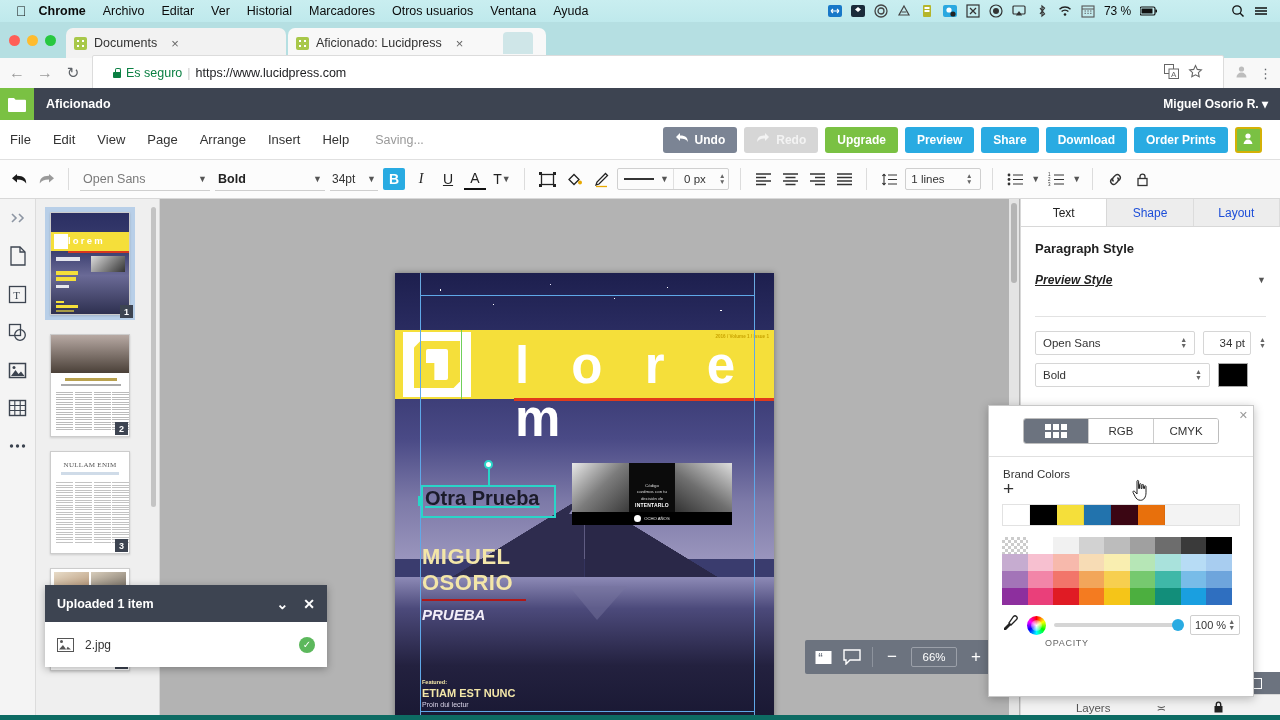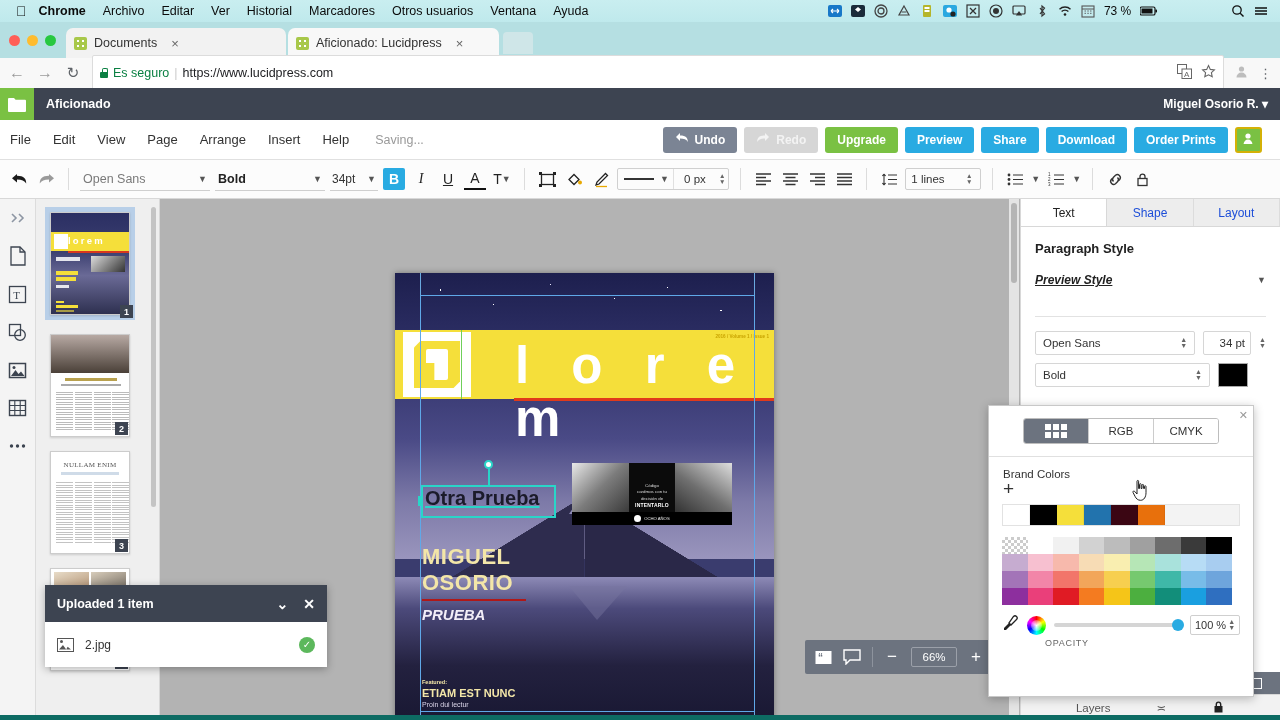--- a/index.html
+++ b/index.html
@@ -57,21 +57,21 @@
     background:#cfe6e8; border-radius:4px 4px 0 0; }
 
   .chrome-omnibox-row {
     position:absolute; top:58px; left:0; width:1280px; height:30px;
     background:#f8f8f8; display:flex; align-items:center; padding:0 8px; gap:10px;
   }
   .navbtn { color:#9a9a9a; font-size:16px; width:18px; text-align:center; }
   .navbtn.reload { color:#5f6368; font-size:15px; }
   .omnibox {
     flex:1; height:36px; background:#fff; border:1px solid #dcdcdc; border-radius:2px;
-    display:flex; align-items:center; padding:0 7px; font-size:12.5px; color:#222; gap:5px;
+    display:flex; align-items:center; padding:0 20px; font-size:12.5px; color:#222; gap:5px;
   }
   .lock { width:8px; height:10px; position:relative; flex:none; }
   .lock::before{content:"";position:absolute;bottom:0;left:0;width:8px;height:6px;background:#0b8043;border-radius:1px;}
   .lock::after{content:"";position:absolute;top:0;left:2px;width:4px;height:5px;border:1.4px solid #0b8043;border-bottom:none;border-radius:2px 2px 0 0;}
   .secure { color:#0b8043; font-size:12.5px; }
   .omni-div { color:#ccc; }
   .url-gray { color:#8a8a8a; }
   .url-black { color:#202124; }
   .omni-right { margin-left:auto; display:flex; align-items:center; gap:9px; color:#5f6368; }
   .chrome-prof { color:#9aa0a6; font-size:13px; }
@@ -488,21 +488,21 @@
     <div class="traffic">
       <div class="tl r"></div>
       <div class="tl y"></div>
       <div class="tl g"></div>
     </div>
     <div class="tab" style="left:66px; width:220px;">
       <span class="favicon"></span>
       <span class="tlabel">Documents</span>
       <span class="tclose">×</span>
     </div>
-    <div class="tab active" style="left:288px; width:211px;">
+    <div class="tab active" style="left:288px; width:258px;">
       <span class="favicon"></span>
       <span class="tlabel">Aficionado: Lucidpress</span>
       <span class="tclose">×</span>
     </div>
     <div class="tab-new"></div>
   </div>
 
   <div class="chrome-omnibox-row">
     <span class="navbtn">←</span>
     <span class="navbtn">→</span>

